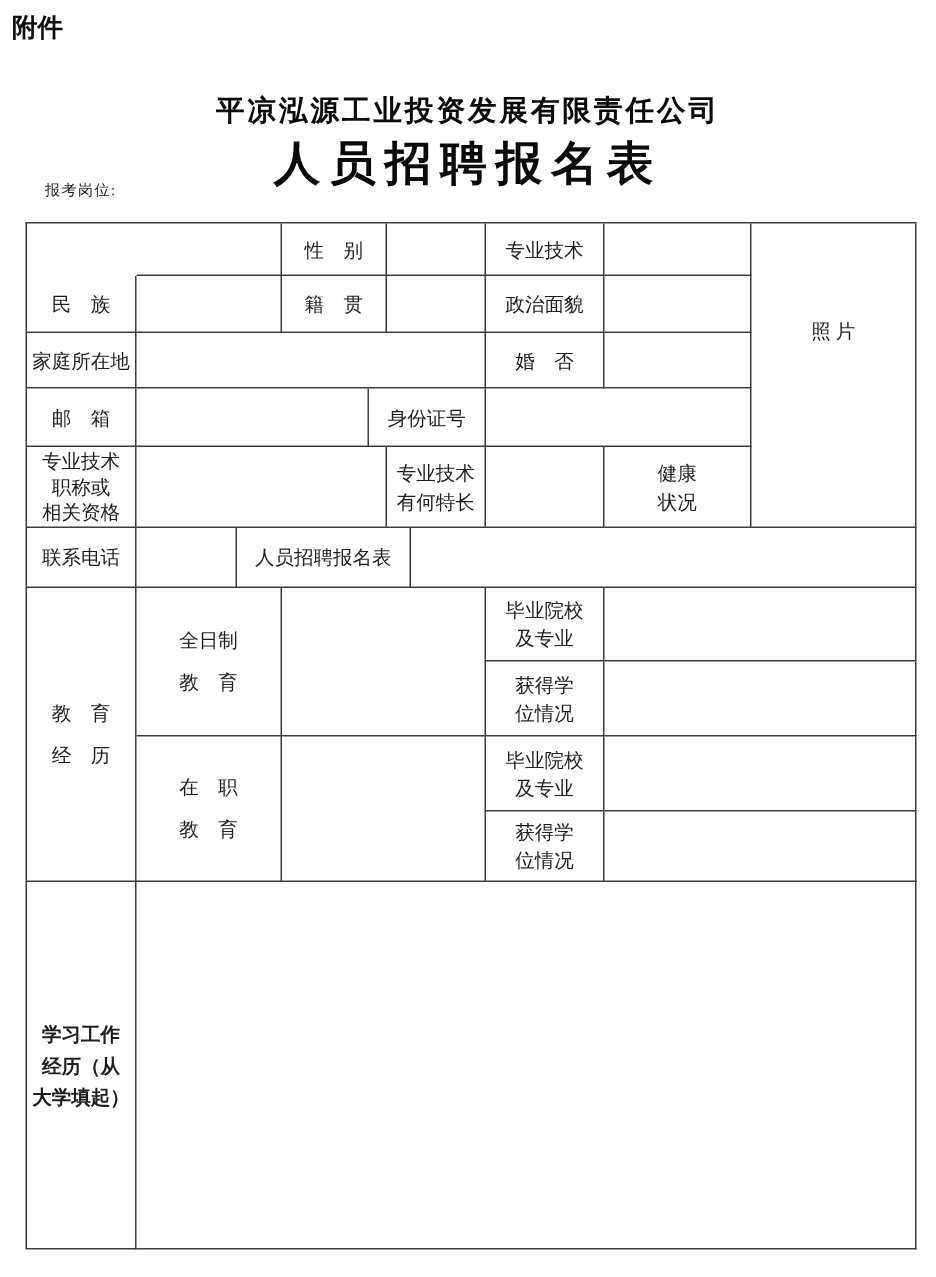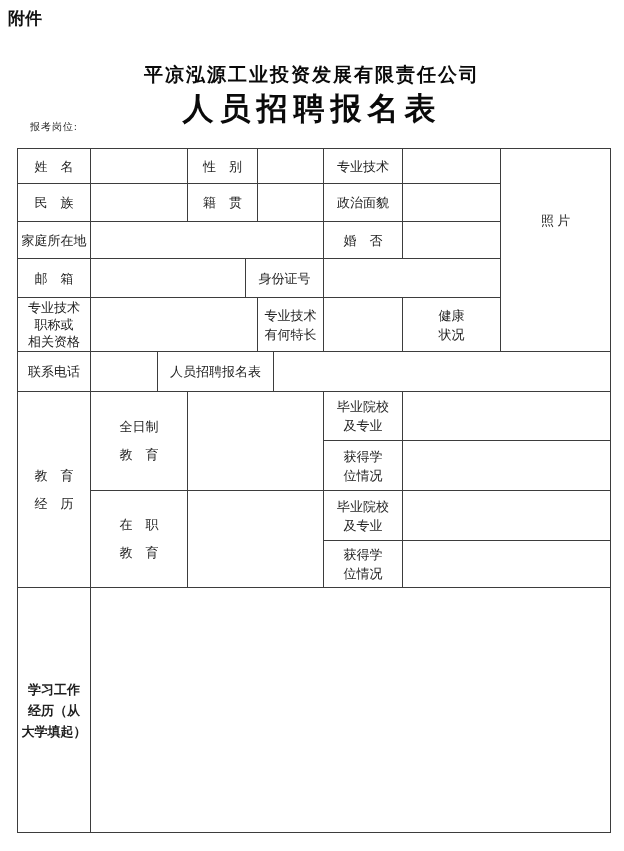--- a/index.html
+++ b/index.html
@@ -55,21 +55,20 @@
 
 <div class="title-block">
   <div class="title-line1">平凉泓源工业投资发展有限责任公司</div>
   <div class="title-line2">人员招聘报名表</div>
 </div>
 
 <div class="position-label">报考岗位:</div>
 
 <div class="form-table">
 
-  <div class="cell" style="grid-area:1/1/2/2">姓　名</div>
   <div class="cell" style="grid-area:1/2/2/4"></div>
   <div class="cell" style="grid-area:1/4/2/7">性　别</div>
   <div class="cell" style="grid-area:1/7/2/9"></div>
   <div class="cell" style="grid-area:1/9/2/11">专业技术</div>
   <div class="cell" style="grid-area:1/11/2/13"></div>
   <div class="cell photo-cell" style="grid-area:1/13/6/14">照 片</div>
 
   <div class="cell" style="grid-area:2/1/3/2">民　族</div>
   <div class="cell" style="grid-area:2/2/3/4"></div>
   <div class="cell" style="grid-area:2/4/3/7">籍　贯</div>

